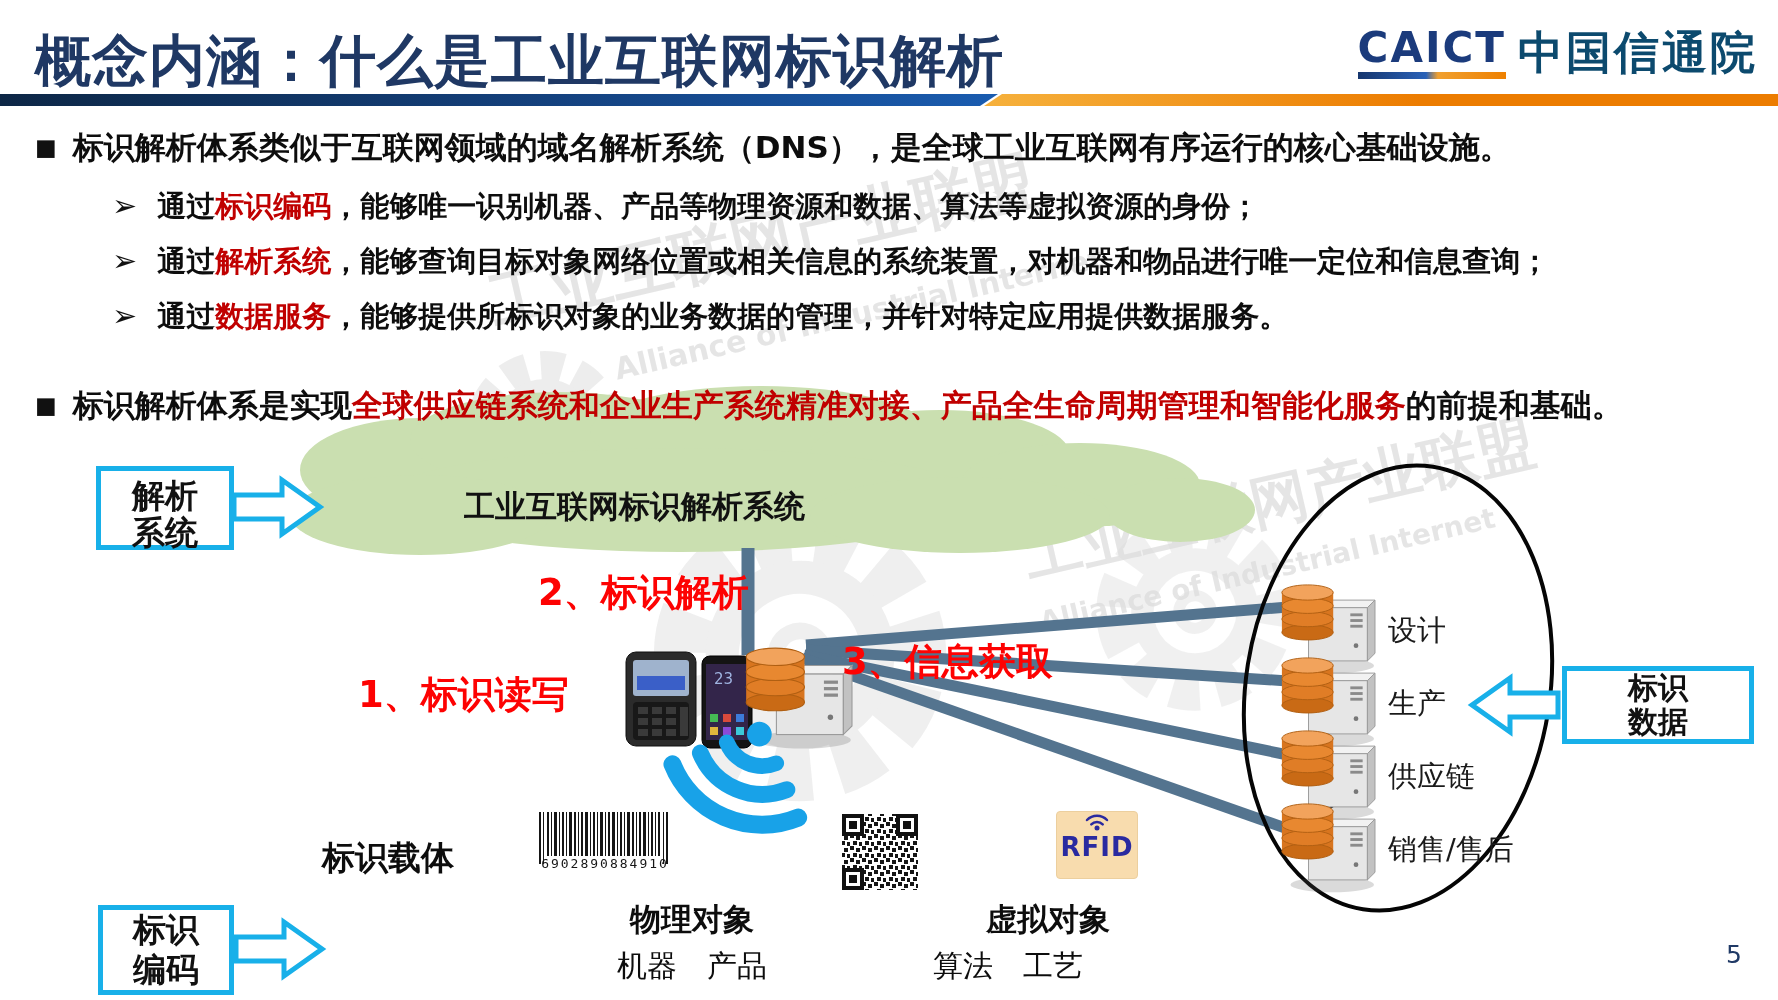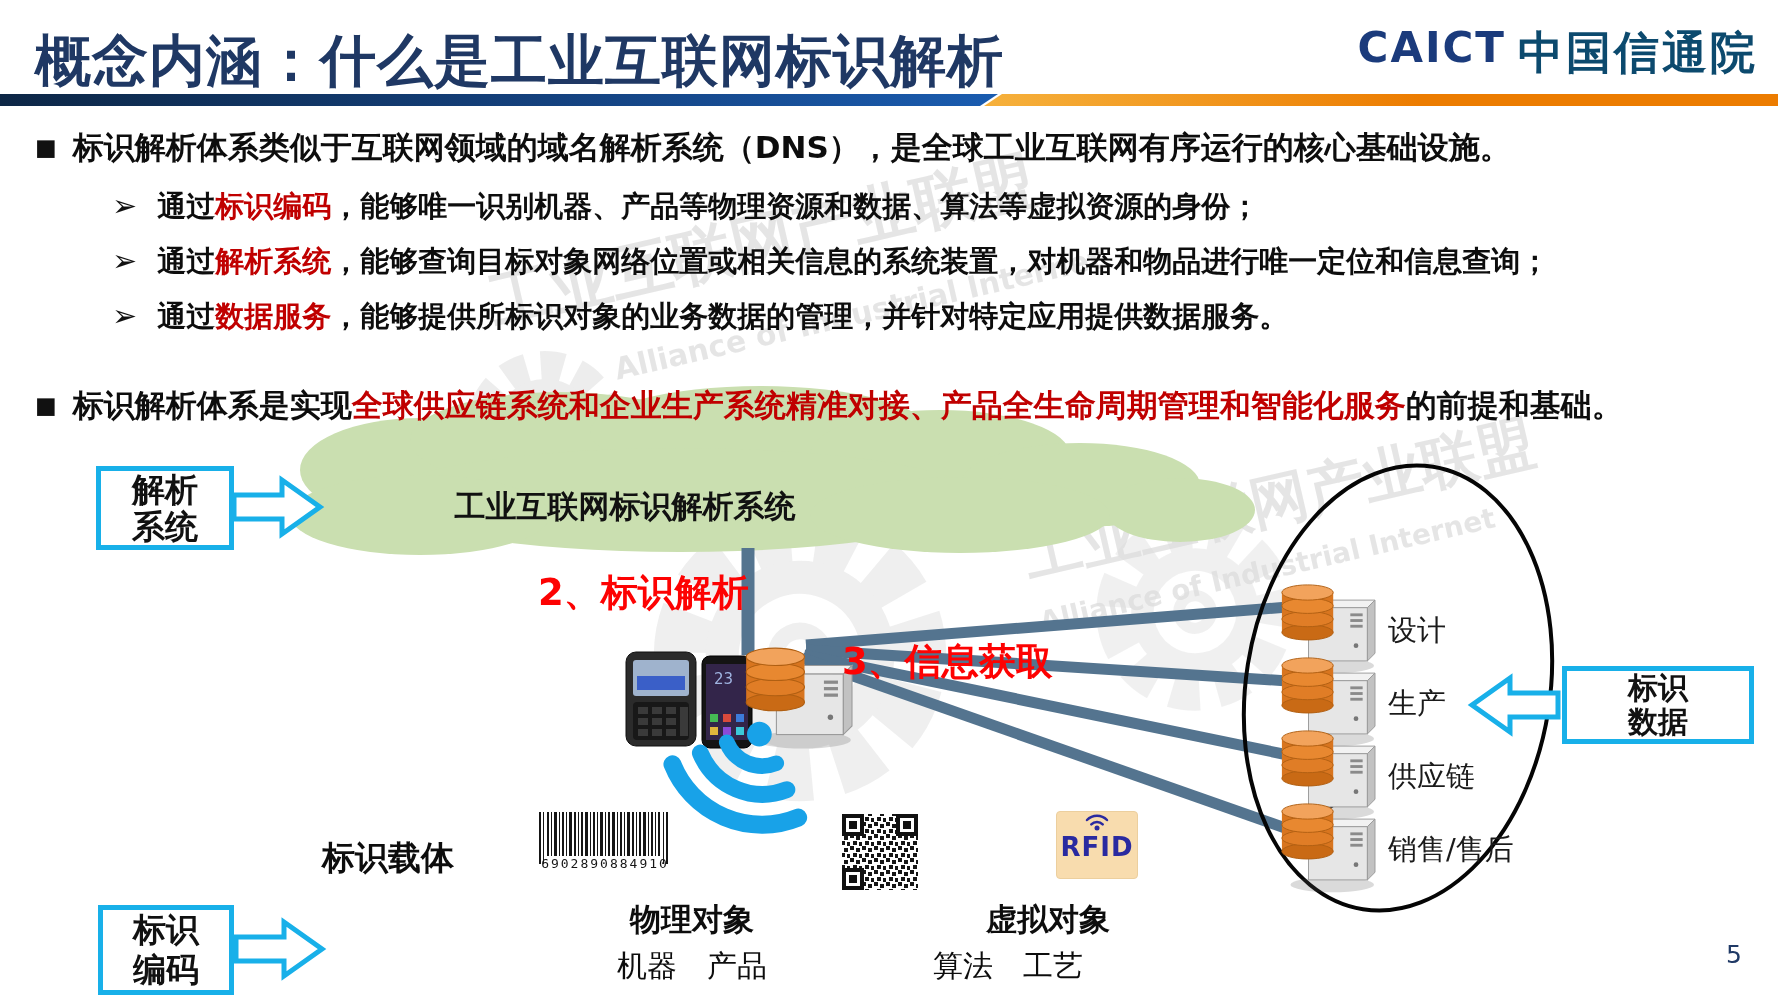--- a/index.html
+++ b/index.html
@@ -2,21 +2,21 @@
 <html><head>
 <meta charset="utf-8">
 <style>
   html,body{margin:0;padding:0;background:#888;}
   .slide{position:relative;width:1778px;height:1000px;background:#ffffff;overflow:hidden;
          font-family:"DejaVu Sans","Liberation Sans",sans-serif;}
   
   .title{position:absolute;left:35px;top:24px;font-size:56px;font-weight:bold;color:#1f3864;
          letter-spacing:1px;z-index:3;white-space:nowrap;}
   .logo{position:absolute;right:20px;top:26px;display:flex;align-items:flex-start;gap:12px;z-index:3;}
-  .logo-left{display:flex;justify-content:center;}
+  .logo-left{display:flex;flex-direction:column;justify-content:center;}
   .logo-acronym{font-size:42px;line-height:44px;font-weight:bold;color:#1b3b7c;letter-spacing:2px;}
   .logo-underline{height:7px;margin-top:2px;
      background:linear-gradient(90deg,#16366e 0%,#2a62b8 46%,#f0a030 54%,#ee8000 100%);}
   .logo-cn{font-size:45px;line-height:54px;font-weight:bold;color:#0c4a6e;letter-spacing:3px;}
   .divider{position:absolute;left:0;top:94px;width:1778px;height:12px;z-index:3;}
   .divider-blue{position:absolute;left:0;top:0;width:998px;height:12px;
      background:linear-gradient(90deg,#0d2746,#14417e 55%,#1a5cb0);
      clip-path:polygon(0 0,100% 0,calc(100% - 18px) 100%,0 100%);}
   .divider-orange{position:absolute;left:984px;top:0;width:794px;height:12px;
      background:linear-gradient(90deg,#f6b13c,#ec7c00 55%,#ec7c00);
@@ -27,30 +27,30 @@
   
   .b{position:absolute;left:35px;display:flex;align-items:flex-start;z-index:2;white-space:nowrap;}
   .b .sq{font-size:23px;line-height:42px;color:#111;margin-right:16px;}
   .b.sub{left:112px;}
   .b .ar{font-size:30px;line-height:40px;font-weight:bold;color:#111;margin-right:20px;}
   .b.main .bt{font-size:31px;line-height:42px;}
   .bt{font-size:29px;line-height:40px;font-weight:bold;color:#0d0d0d;}
   .red{color:#c00000;}
   
   svg.layer{position:absolute;left:0;top:0;z-index:1;}
-  .cloud-label{position:absolute;left:445px;top:486px;width:360px;text-align:center;
+  .cloud-label{position:absolute;left:445px;top:486px;width:360px;text-align:right;
       font-size:31px;font-weight:bold;color:#111;z-index:2;}
   .step{position:absolute;font-size:37px;font-weight:bold;color:#fd0202;white-space:nowrap;z-index:2;}
   #step1{left:358px;top:670px;}
   #step2{left:538px;top:568px;}
   #step3{left:842px;top:610px;margin-top:27px;}
   .cbox{position:absolute;box-sizing:border-box;background:#fff;border:5px solid #18b0e9;
       text-align:center;font-weight:bold;color:#111;z-index:2;}
   .cbox .line{display:block;}
-  #box-resolve{left:96px;top:466px;width:138px;height:84px;font-size:33px;line-height:37px;padding-top:0;}
+  #box-resolve{left:96px;top:466px;width:138px;height:84px;font-size:33px;line-height:37px;padding-top:6px;}
   #box-code{left:98px;top:905px;width:136px;height:90px;font-size:33px;line-height:40px;}
   #box-data{left:1562px;top:666px;width:192px;height:78px;font-size:30px;line-height:34px;}
   .server-label{position:absolute;left:1388px;font-size:29px;color:#1a1a1a;white-space:nowrap;z-index:2;}
   .carrier{position:absolute;left:322px;top:836px;font-size:33px;font-weight:bold;color:#0d0d0d;z-index:2;}
   .obj-title{position:absolute;width:240px;text-align:center;font-size:31px;font-weight:bold;color:#0d0d0d;z-index:2;}
   .obj-items{position:absolute;width:240px;text-align:center;font-size:30px;color:#0d0d0d;z-index:2;}
   .rfid{position:absolute;left:1056px;top:811px;width:82px;height:68px;background:#f8dcae;
       border:1px solid #eccf9e;border-radius:4px;z-index:2;text-align:center;padding-top:2px;box-sizing:border-box;}
   .rfid-text{font-size:26px;font-weight:bold;color:#2a2aa0;line-height:26px;letter-spacing:1px;margin-top:-2px;}
   .page-num{position:absolute;left:1726px;top:940px;font-size:25px;color:#203a66;z-index:3;}
@@ -251,20 +251,21 @@
   </div>
   <div class="cbox" id="box-code">
     <span class="line">标识</span>
     <span class="line">编码</span>
   </div>
   <div class="cbox" id="box-data">
     <span class="line">标识</span>
     <span class="line">数据</span>
   </div>
 
+  <div class="step" id="step1">1、标识读写</div>
   <div class="step" id="step2">2、标识解析</div>
   <div class="step" id="step3">3、信息获取</div>
 
   <div class="server-label" style="top:611px">设计</div>
   <div class="server-label" style="top:684px">生产</div>
   <div class="server-label" style="top:757px">供应链</div>
   <div class="server-label" style="top:830px">销售/售后</div>
 
   <div class="carrier">标识载体</div>
 

